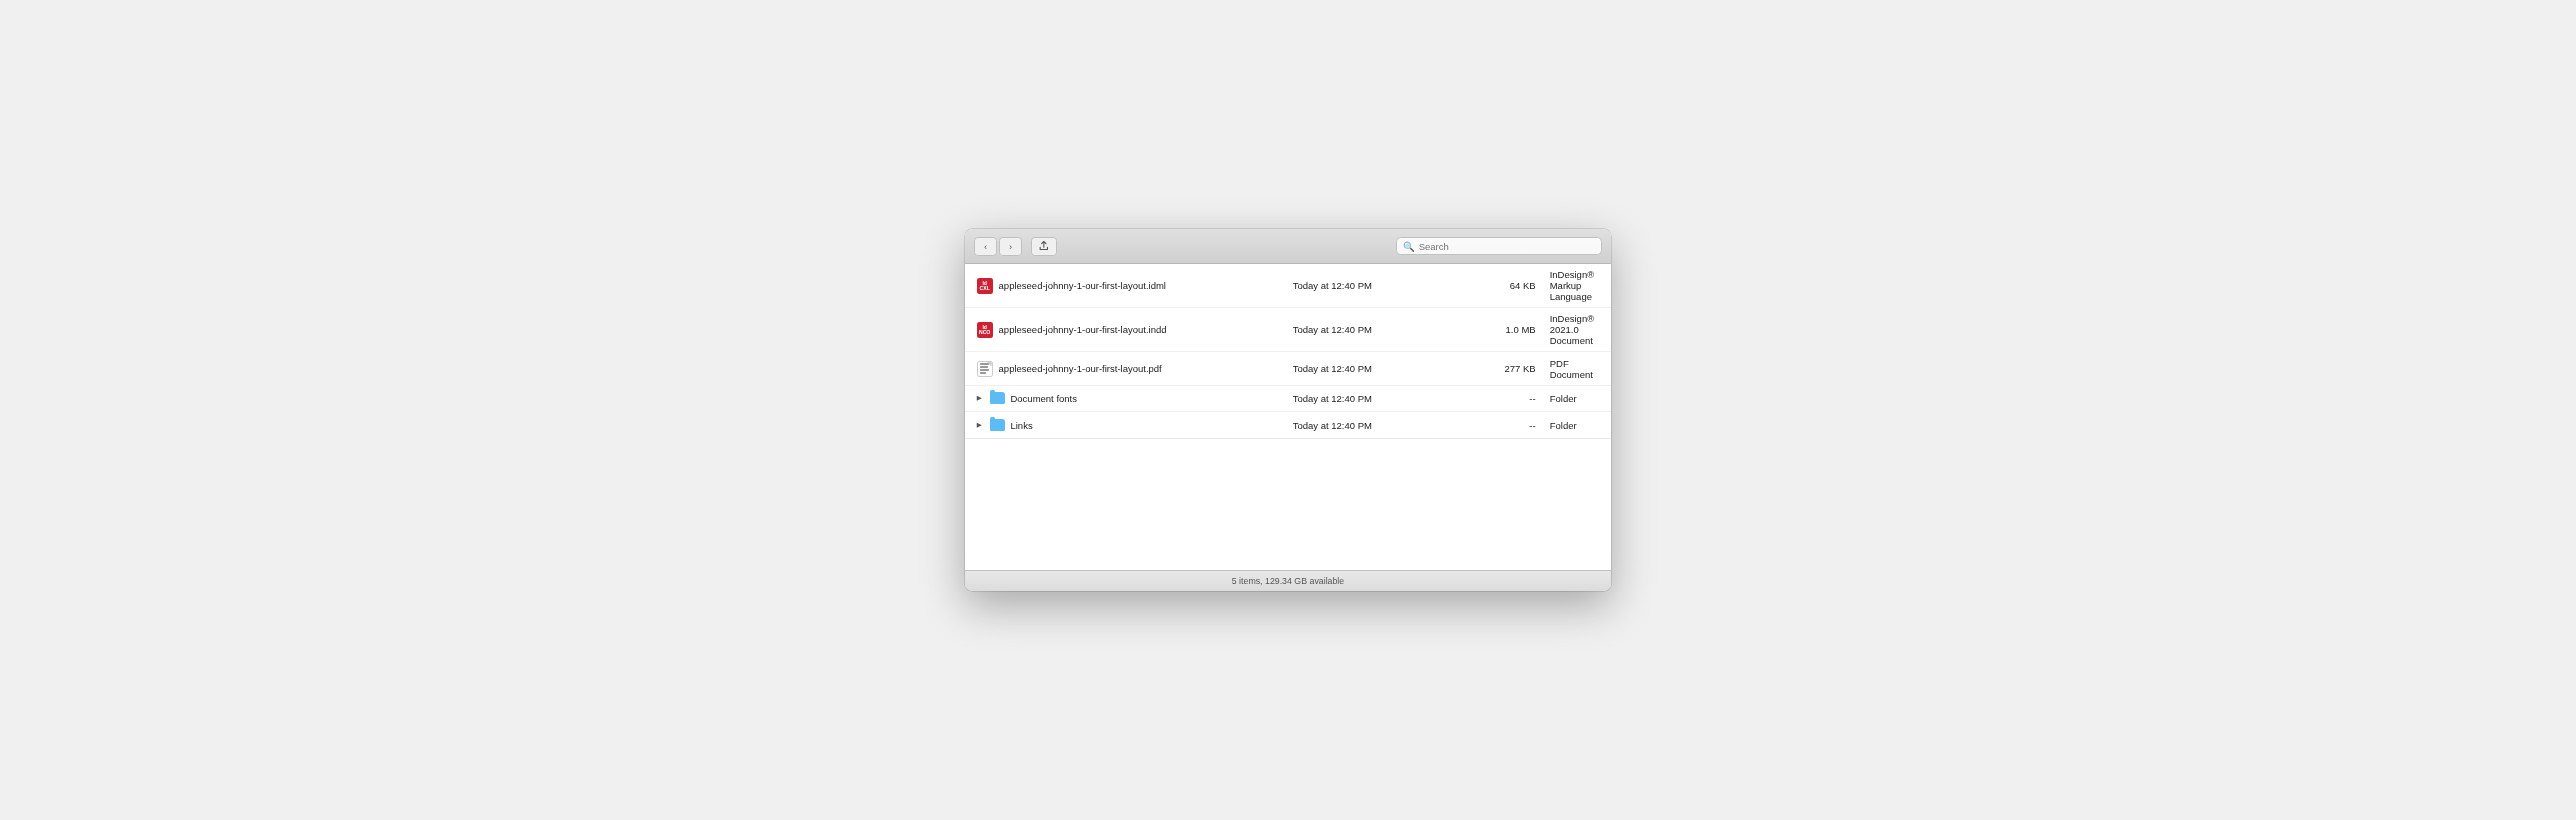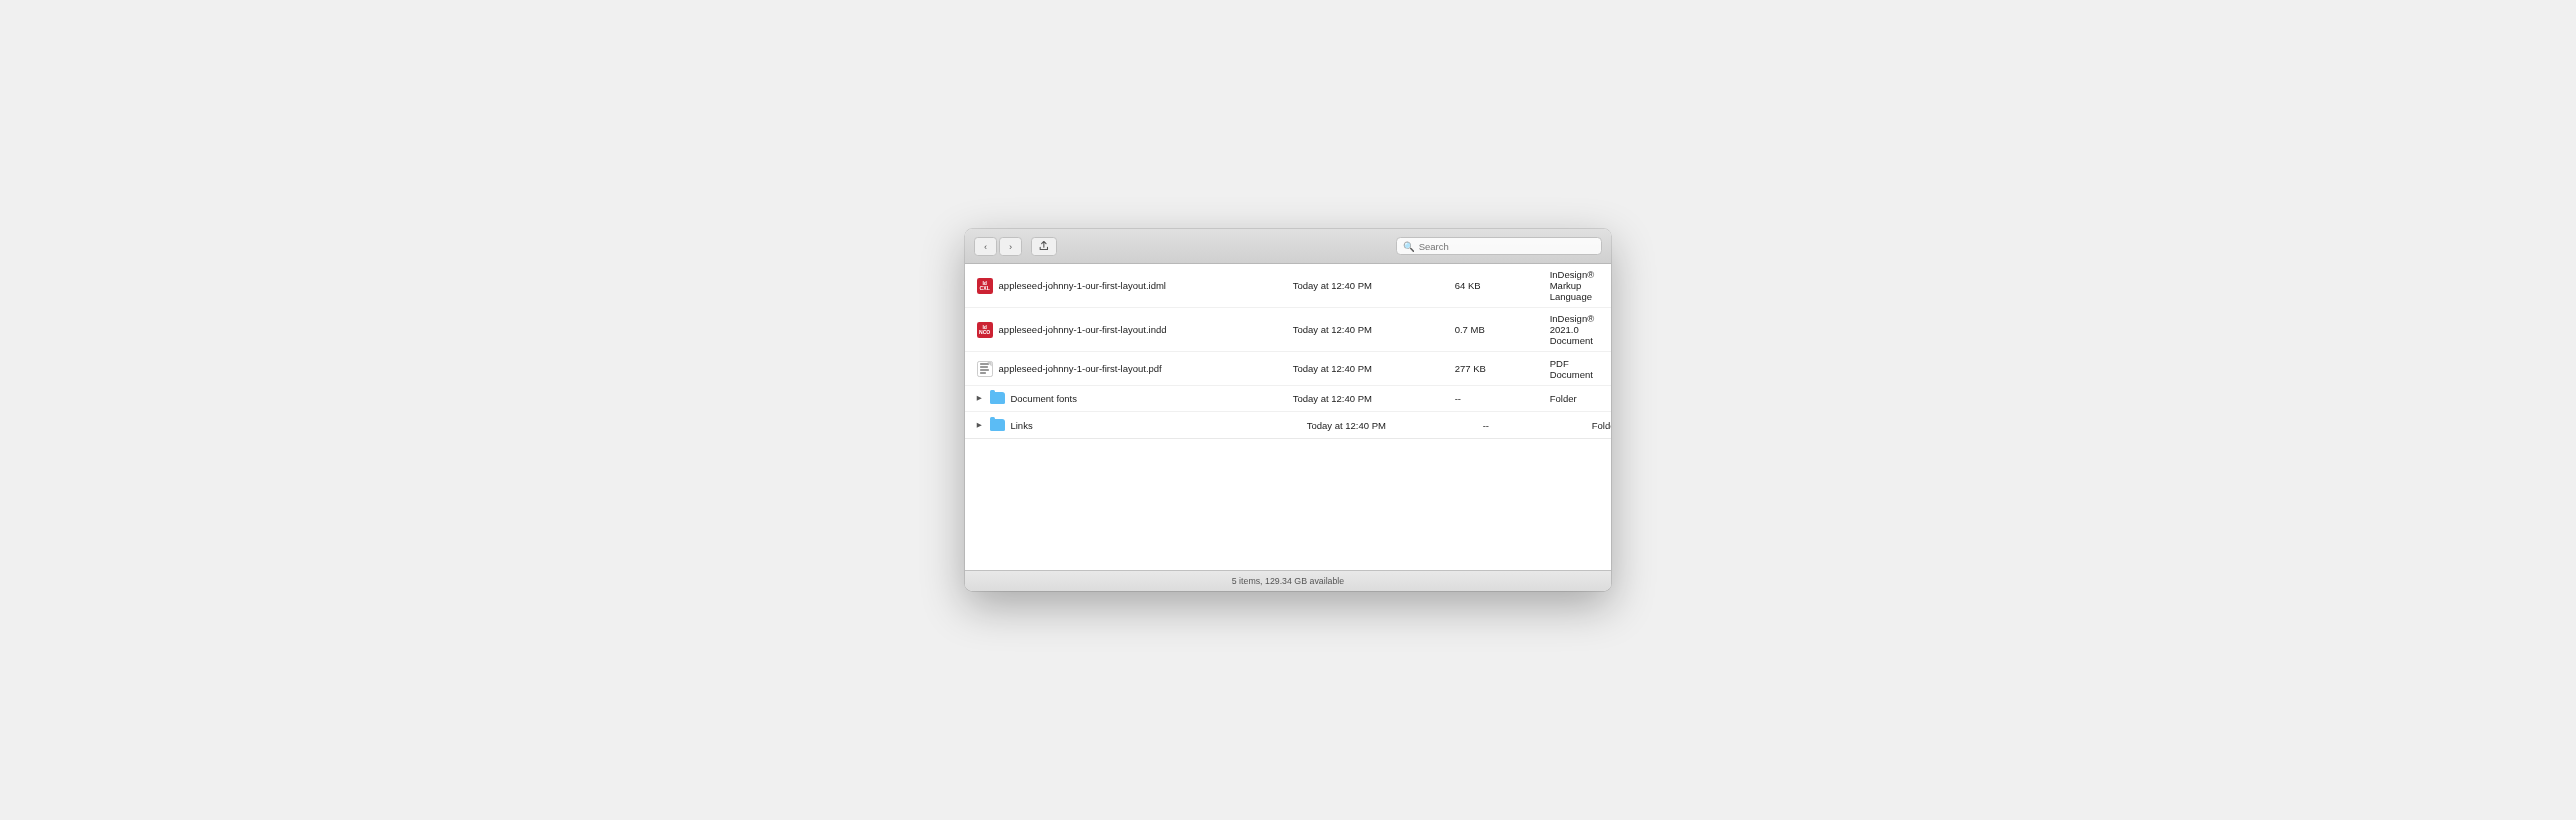--- a/index.html
+++ b/index.html
@@ -228,21 +228,20 @@
     .file-row {
       display: flex;
       align-items: center;
       padding: 5.1px 11.7px;
       border-bottom: 0.7px solid #f0f0f0;
       min-height: 26.4px;
     }
 
     .file-row:last-child {
       border-bottom: none;
-      gap: 14px;
     }
 
     .row-name {
       flex: 0 0 316px;
       display: flex;
       align-items: center;
       gap: 5.9px;
       font-size: 9.5px;
       color: #1a1a1a;
     }
@@ -250,21 +249,22 @@
     .row-date {
       flex: 0 0 162px;
       font-size: 9.5px;
       color: #1a1a1a;
     }
 
     .row-size {
       flex: 0 0 95px;
       font-size: 9.5px;
       color: #1a1a1a;
-      padding-right: 22px;
+      text-align: right;
+      padding-right: 14px;
     }
 
     .row-kind {
       flex: 1;
       font-size: 9.5px;
       color: #1a1a1a;
     }
 
     .file-icon-idml {
       width: 16px;
@@ -424,21 +424,21 @@
       <div class="row-size">64 KB</div>
       <div class="row-kind">InDesign® Markup Language</div>
     </div>
 
     <div class="file-row">
       <div class="row-name">
         <div class="file-icon-indd">Id<br>NCO</div>
         <span>appleseed-johnny-1-our-first-layout.indd</span>
       </div>
       <div class="row-date">Today at 12:40 PM</div>
-      <div class="row-size">0.7 MB</div>
+      <div class="row-size">1.0 MB</div>
       <div class="row-kind">InDesign® 2021.0 Document</div>
     </div>
 
     <div class="file-row">
       <div class="row-name">
         <div class="file-icon-pdf">
           <div class="pdf-lines">
             <div class="pdf-line" style="width:8.8px;"></div>
             <div class="pdf-line" style="width:7.3px;"></div>
             <div class="pdf-line" style="width:8.8px;"></div>

